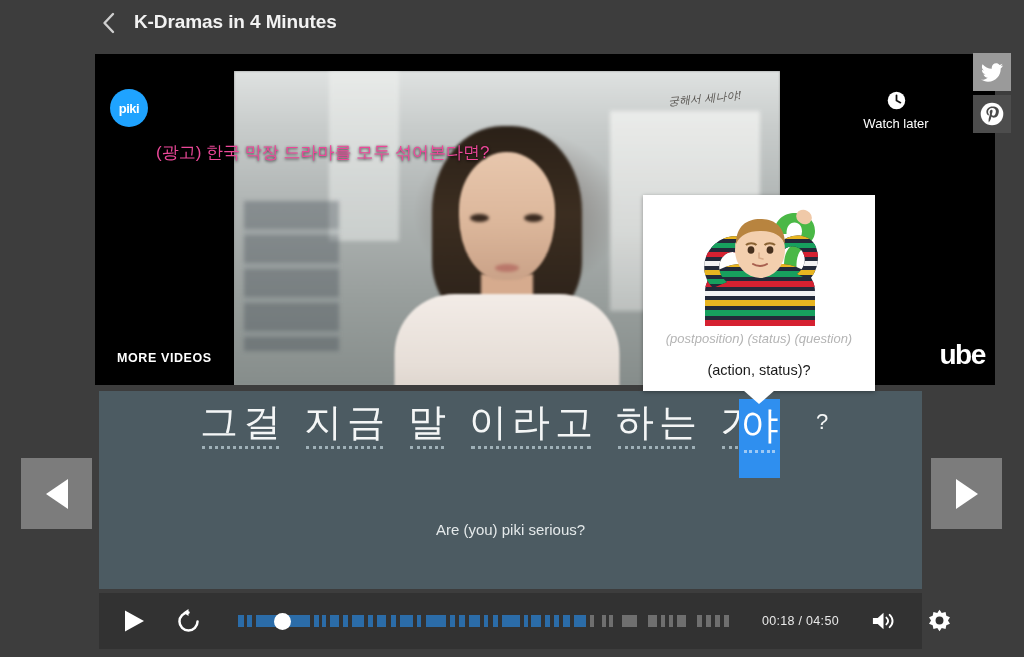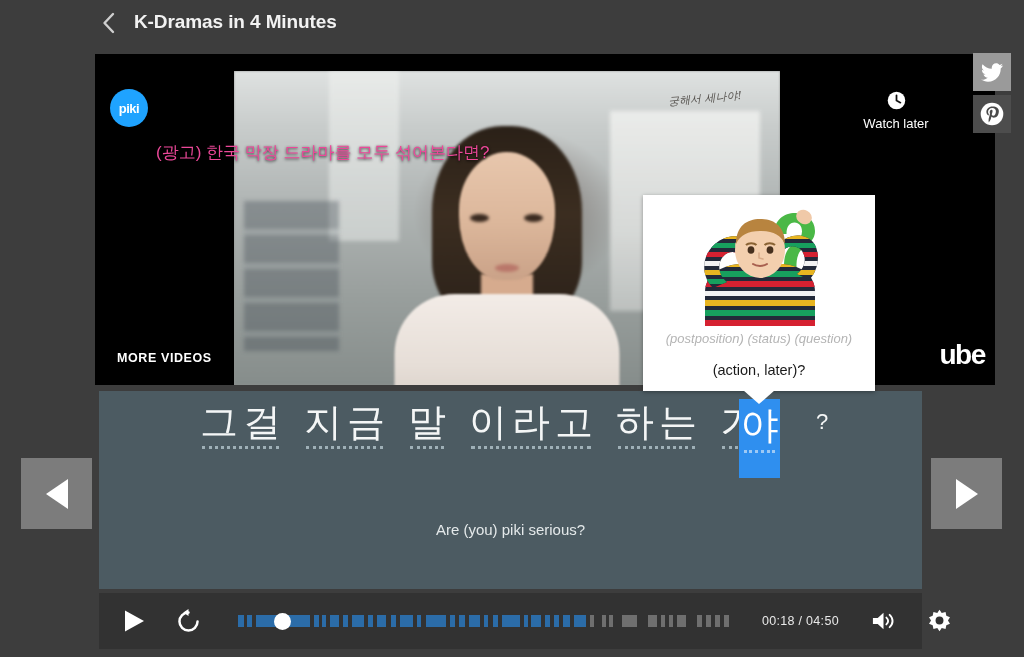--- a/index.html
+++ b/index.html
@@ -506,21 +506,21 @@
       <ellipse cx="117" cy="50" rx="25" ry="28" fill="#f3cfae"></ellipse>
       <path d="M93 44 C93 26, 104 19, 117 19 C131 19, 142 26, 142 44 C138 35, 130 31, 117 31 C105 31, 97 35, 93 44 Z" fill="#b8843f"></path>
       <ellipse cx="108" cy="50" rx="3.4" ry="3.8" fill="#46301e"></ellipse>
       <ellipse cx="127" cy="50" rx="3.4" ry="3.8" fill="#46301e"></ellipse>
       <path d="M103 45 C105.5 42.5, 111 42.5, 113.5 45" fill="none" stroke="#8a6334" stroke-width="2"></path>
       <path d="M121.5 45 C124 42.5, 129.5 42.5, 132 45" fill="none" stroke="#8a6334" stroke-width="2"></path>
       <path d="M110 64 C113.5 66.5, 120.5 66.5, 124 64" fill="none" stroke="#a8604f" stroke-width="2" stroke-linecap="round"></path>
       <path d="M116 53 L116 58 L120 59" fill="none" stroke="#d8ab88" stroke-width="1.5" stroke-linecap="round"></path>
     </svg>
     <div class="tt-gram">(postposition) (status) (question)</div>
-    <div class="tt-mean">(action, later)?</div>
+    <div class="tt-mean">(action, status)?</div>
   </div>
   <div class="tooltip-arrow"></div>
 
   <div class="sub-panel">
     <div class="kr-line" id="kr-line"><span class="kr-word"><span class="chars">그걸</span><span class="ul"></span></span><span class="kr-word"><span class="chars">지금</span><span class="ul"></span></span><span class="kr-word"><span class="chars">말</span><span class="ul"></span></span><span class="kr-word"><span class="chars">이라고</span><span class="ul"></span></span><span class="kr-word"><span class="chars">하는</span><span class="ul"></span></span><span class="kr-word"><span class="chars">거</span><span class="ul"></span></span><span class="kr-word nomark"><span class="chars" style="visibility: hidden;">야</span></span><span class="kr-word nomark"><span class="chars" style="font-size: 22px;">?</span></span></div>
     <div class="en-line">Are (you) piki serious?</div>
   </div>
   <div class="hl-box"></div>
   <div class="hl-char">야</div>
   <div class="hl-ul"></div>

